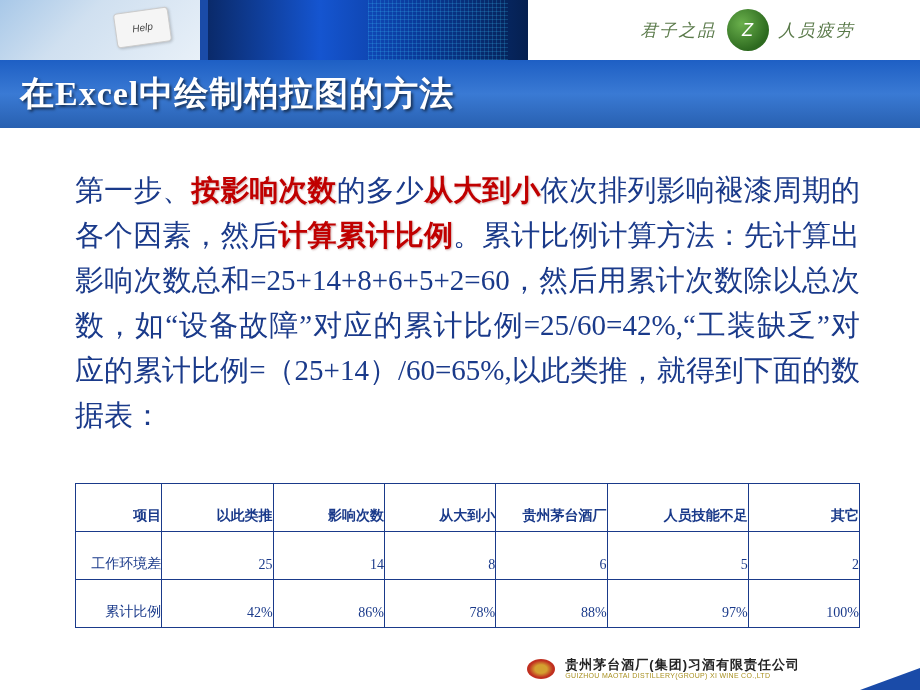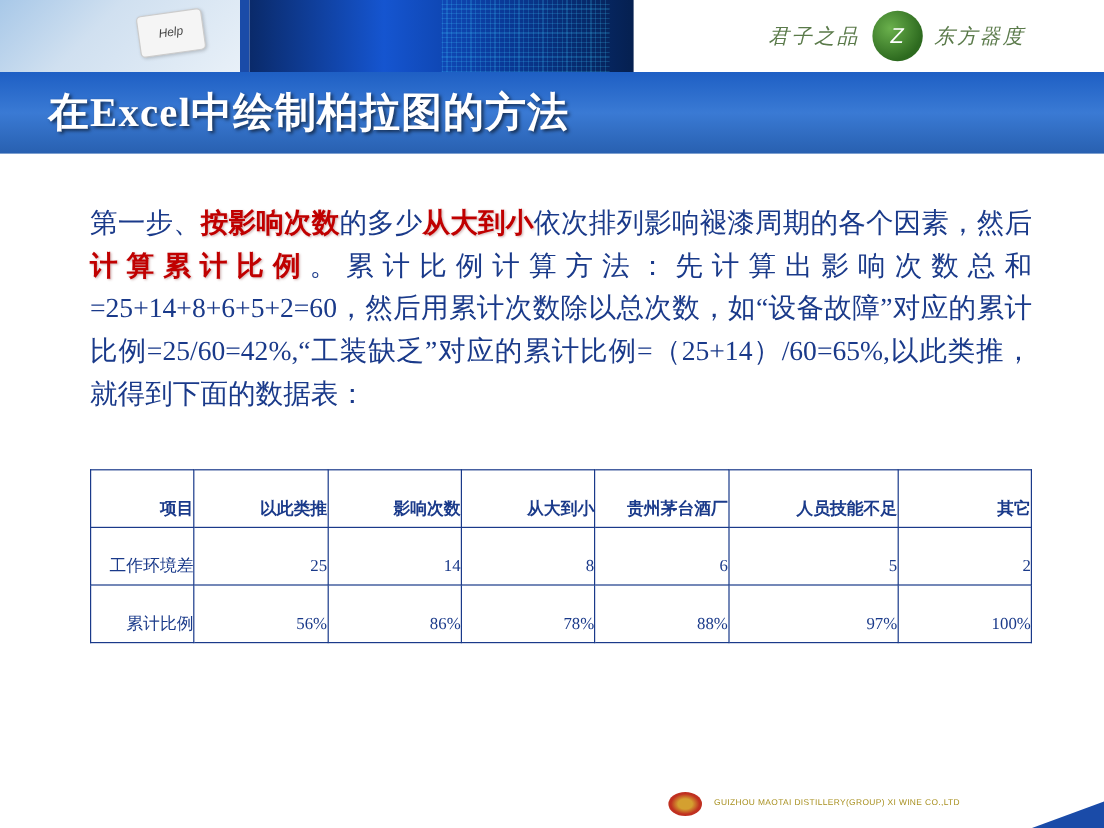--- a/index.html
+++ b/index.html
@@ -83,34 +83,34 @@
       justify-content: center;
       color: #fff;
       font-size: 18px;
       font-style: italic;
     }
     .title-band {
       background: linear-gradient(180deg, #1e5fc4 0%, #3a7ad4 50%, #2860b0 100%);
       height: 68px;
       display: flex;
       align-items: center;
-      padding-left: 40px;
+      padding-left: 20px;
     }
     .slide-title {
       font-size: 34px;
       color: #fff;
       font-family: "SimSun", serif;
       text-shadow: 2px 2px 3px rgba(0,0,0,0.6);
       letter-spacing: 1px;
     }
     .content {
       padding: 40px 60px 10px 75px;
     }
     .body-text {
-      font-size: 23px;
+      font-size: 29px;
       line-height: 1.55;
       color: #1a3a8a;
       font-family: "SimSun", serif;
       text-align: justify;
       text-justify: inter-ideograph;
     }
     .hl { color: #c00000; font-weight: bold; text-shadow: 1px 1px 2px rgba(100,0,0,0.3); }
     .data-table {
       margin: 35px 60px 0 75px;
       border-collapse: collapse;
@@ -161,21 +161,21 @@
 
 <div class="header">
   <div class="header-img1">
     <div class="keyboard-key">Help</div>
   </div>
   <div class="header-accent"></div>
   <div class="header-img2"></div>
   <div class="header-logo">
     <span class="logo-text-left">君子之品</span>
     <span class="logo-circle">Z</span>
-    <span class="logo-text-right">东方器度</span>
+    <span class="logo-text-right">人员疲劳</span>
   </div>
 </div>
 
 <div class="title-band">
   <h1 class="slide-title">在Excel中绘制柏拉图的方法</h1>
 </div>
 
 <div class="content">
   <p class="body-text">
     <span>第一步、</span><span class="hl">按影响次数</span><span>的多少</span><span class="hl">从大到小</span><span>依次排列影响褪漆周期的各个因素，然后</span><span class="hl">计算累计比例</span><span>。累计比例计算方法：先计算出影响次数总和=25+14+8+6+5+2=60，然后用累计次数除以总次数，如“设备故障”对应的累计比例=25/60=42%,“工装缺乏”对应的累计比例=（25+14）/60=65%,以此类推，就得到下面的数据表：</span>
@@ -197,30 +197,31 @@
     <td>工作环境差</td>
     <td>25</td>
     <td>14</td>
     <td>8</td>
     <td>6</td>
     <td>5</td>
     <td>2</td>
   </tr>
   <tr>
     <td>累计比例</td>
-    <td>56%</td>
+    <td>42%</td>
     <td>86%</td>
     <td>78%</td>
     <td>88%</td>
     <td>97%</td>
     <td>100%</td>
   </tr>
 </tbody>
   </table>
 
 <div class="footer">
   <div class="footer-logo"></div>
   <div class="footer-text-wrap">
+    <div class="footer-cn">贵州茅台酒厂(集团)习酒有限责任公司</div>
     <div class="footer-en">GUIZHOU MAOTAI DISTILLERY(GROUP) XI WINE CO.,LTD</div>
   </div>
 </div>
 
 <div class="corner"></div>
 
 </body></html>

